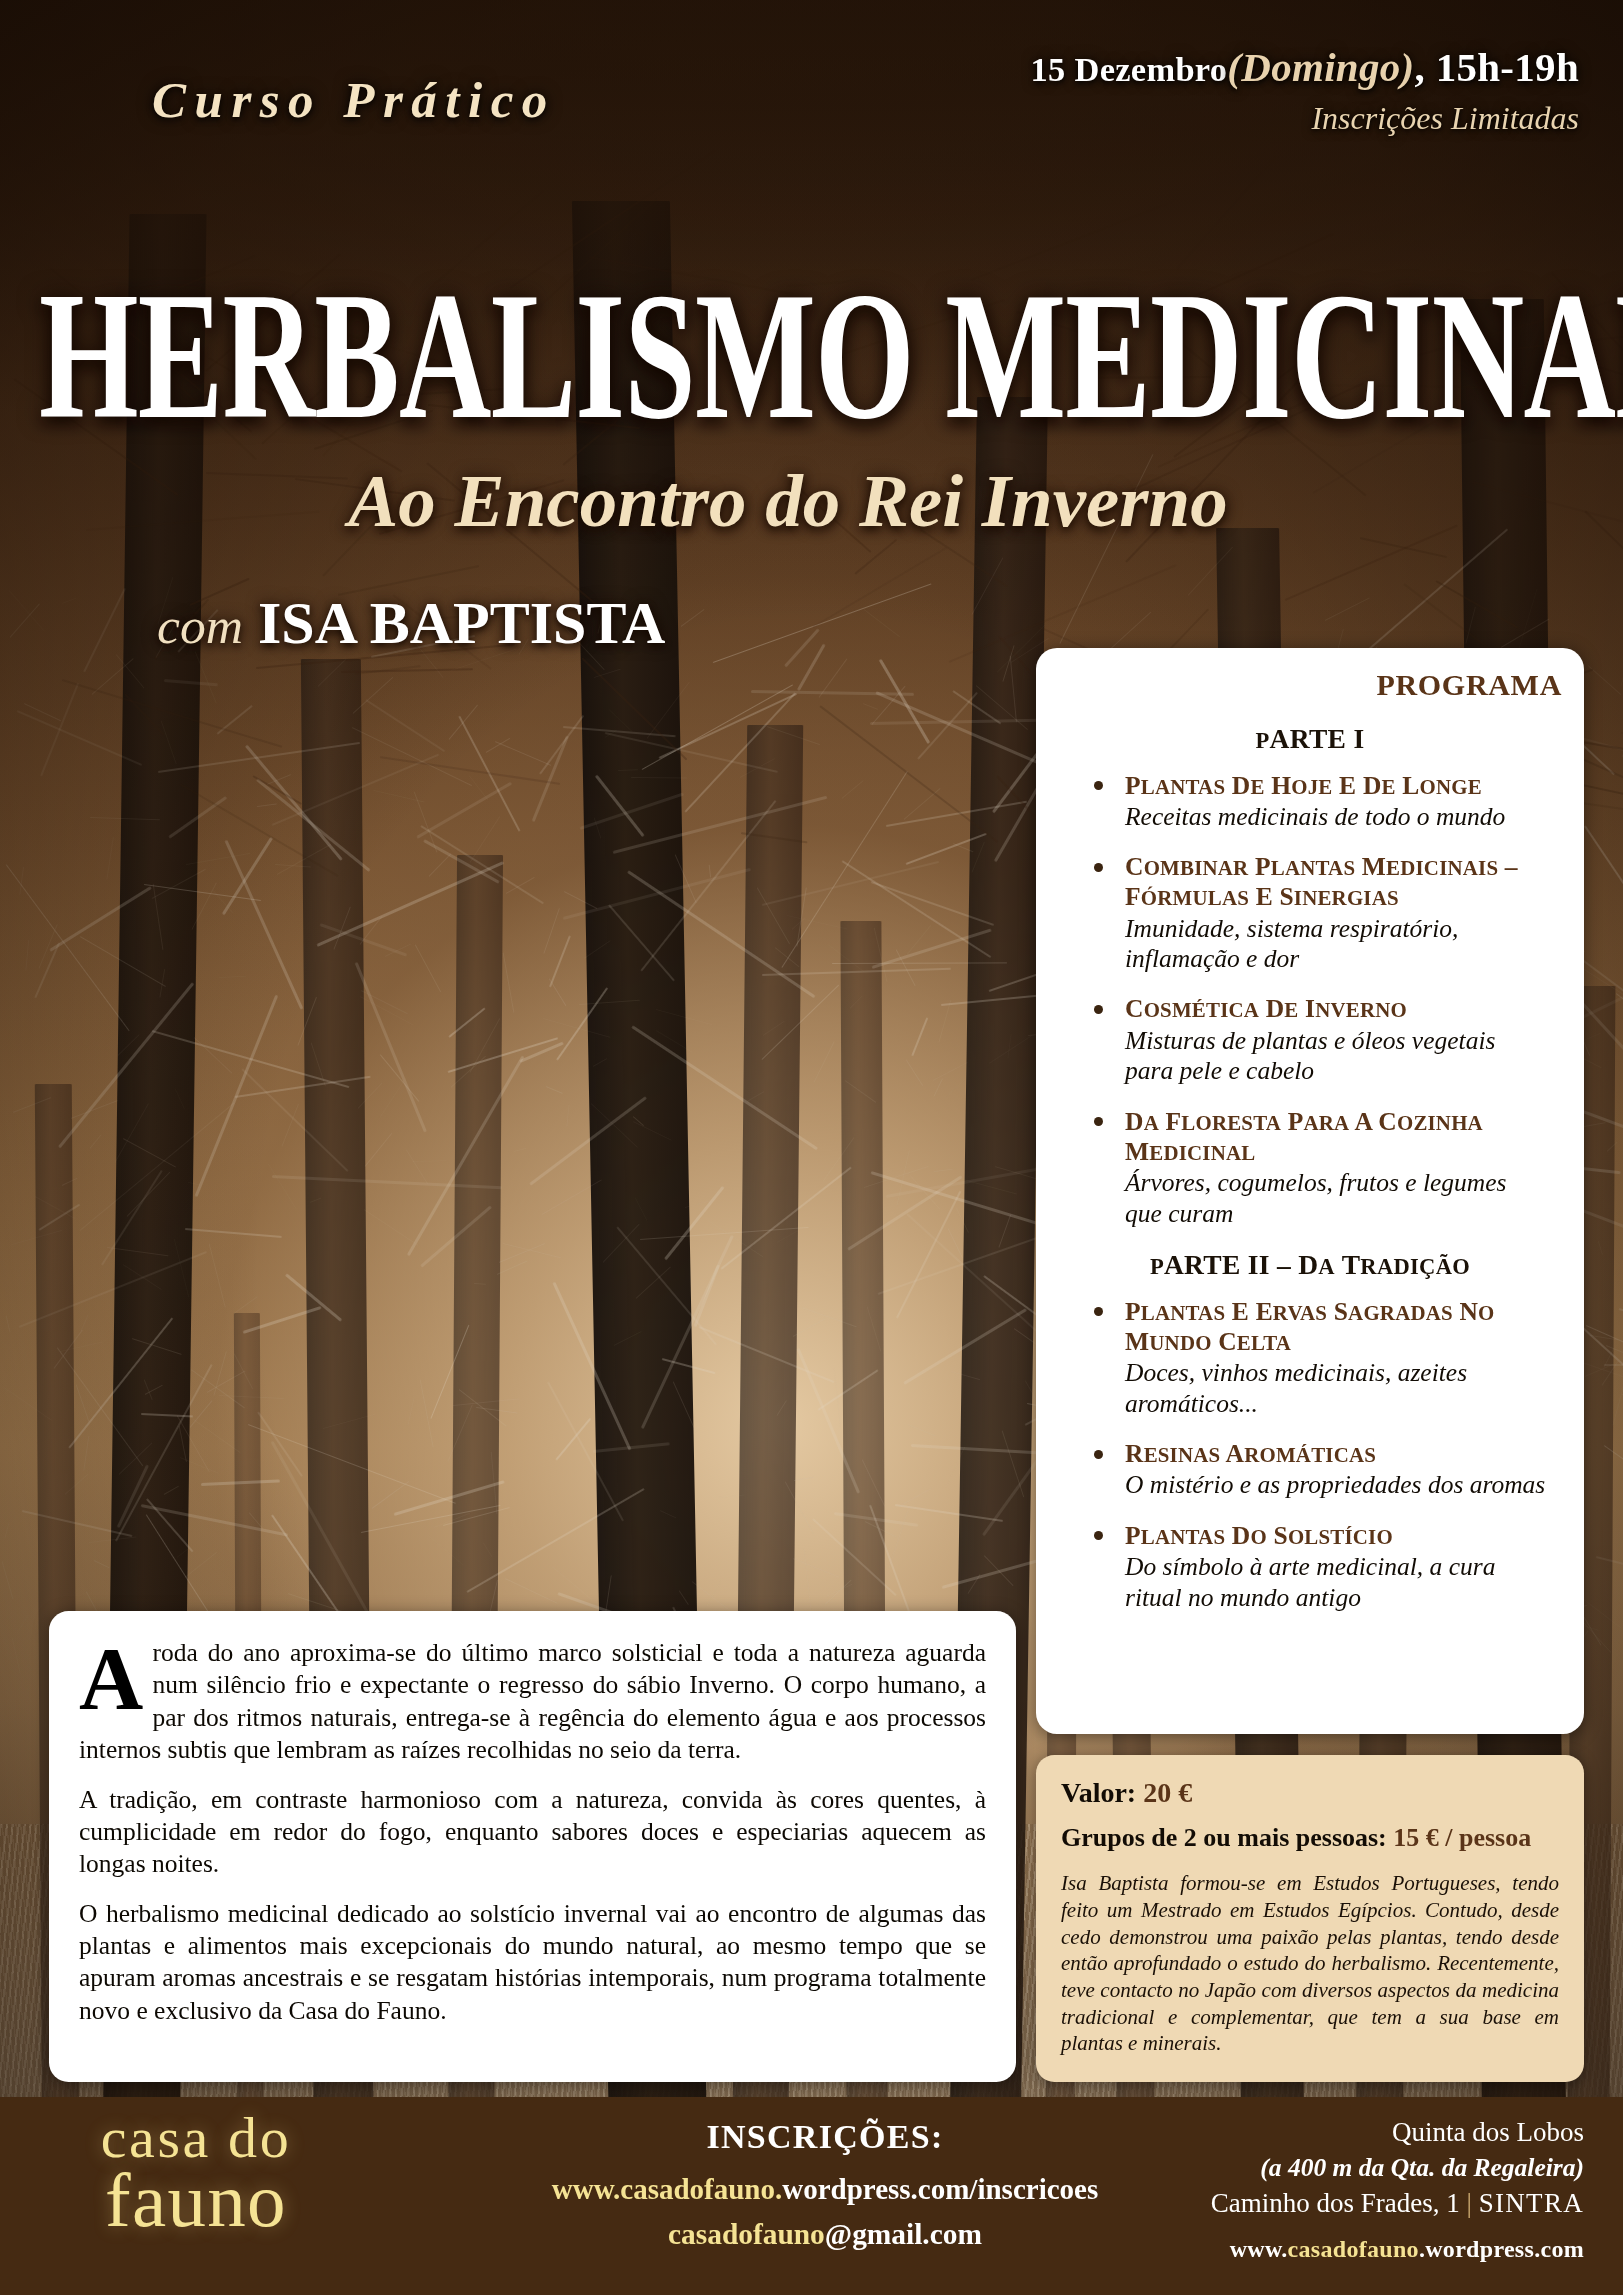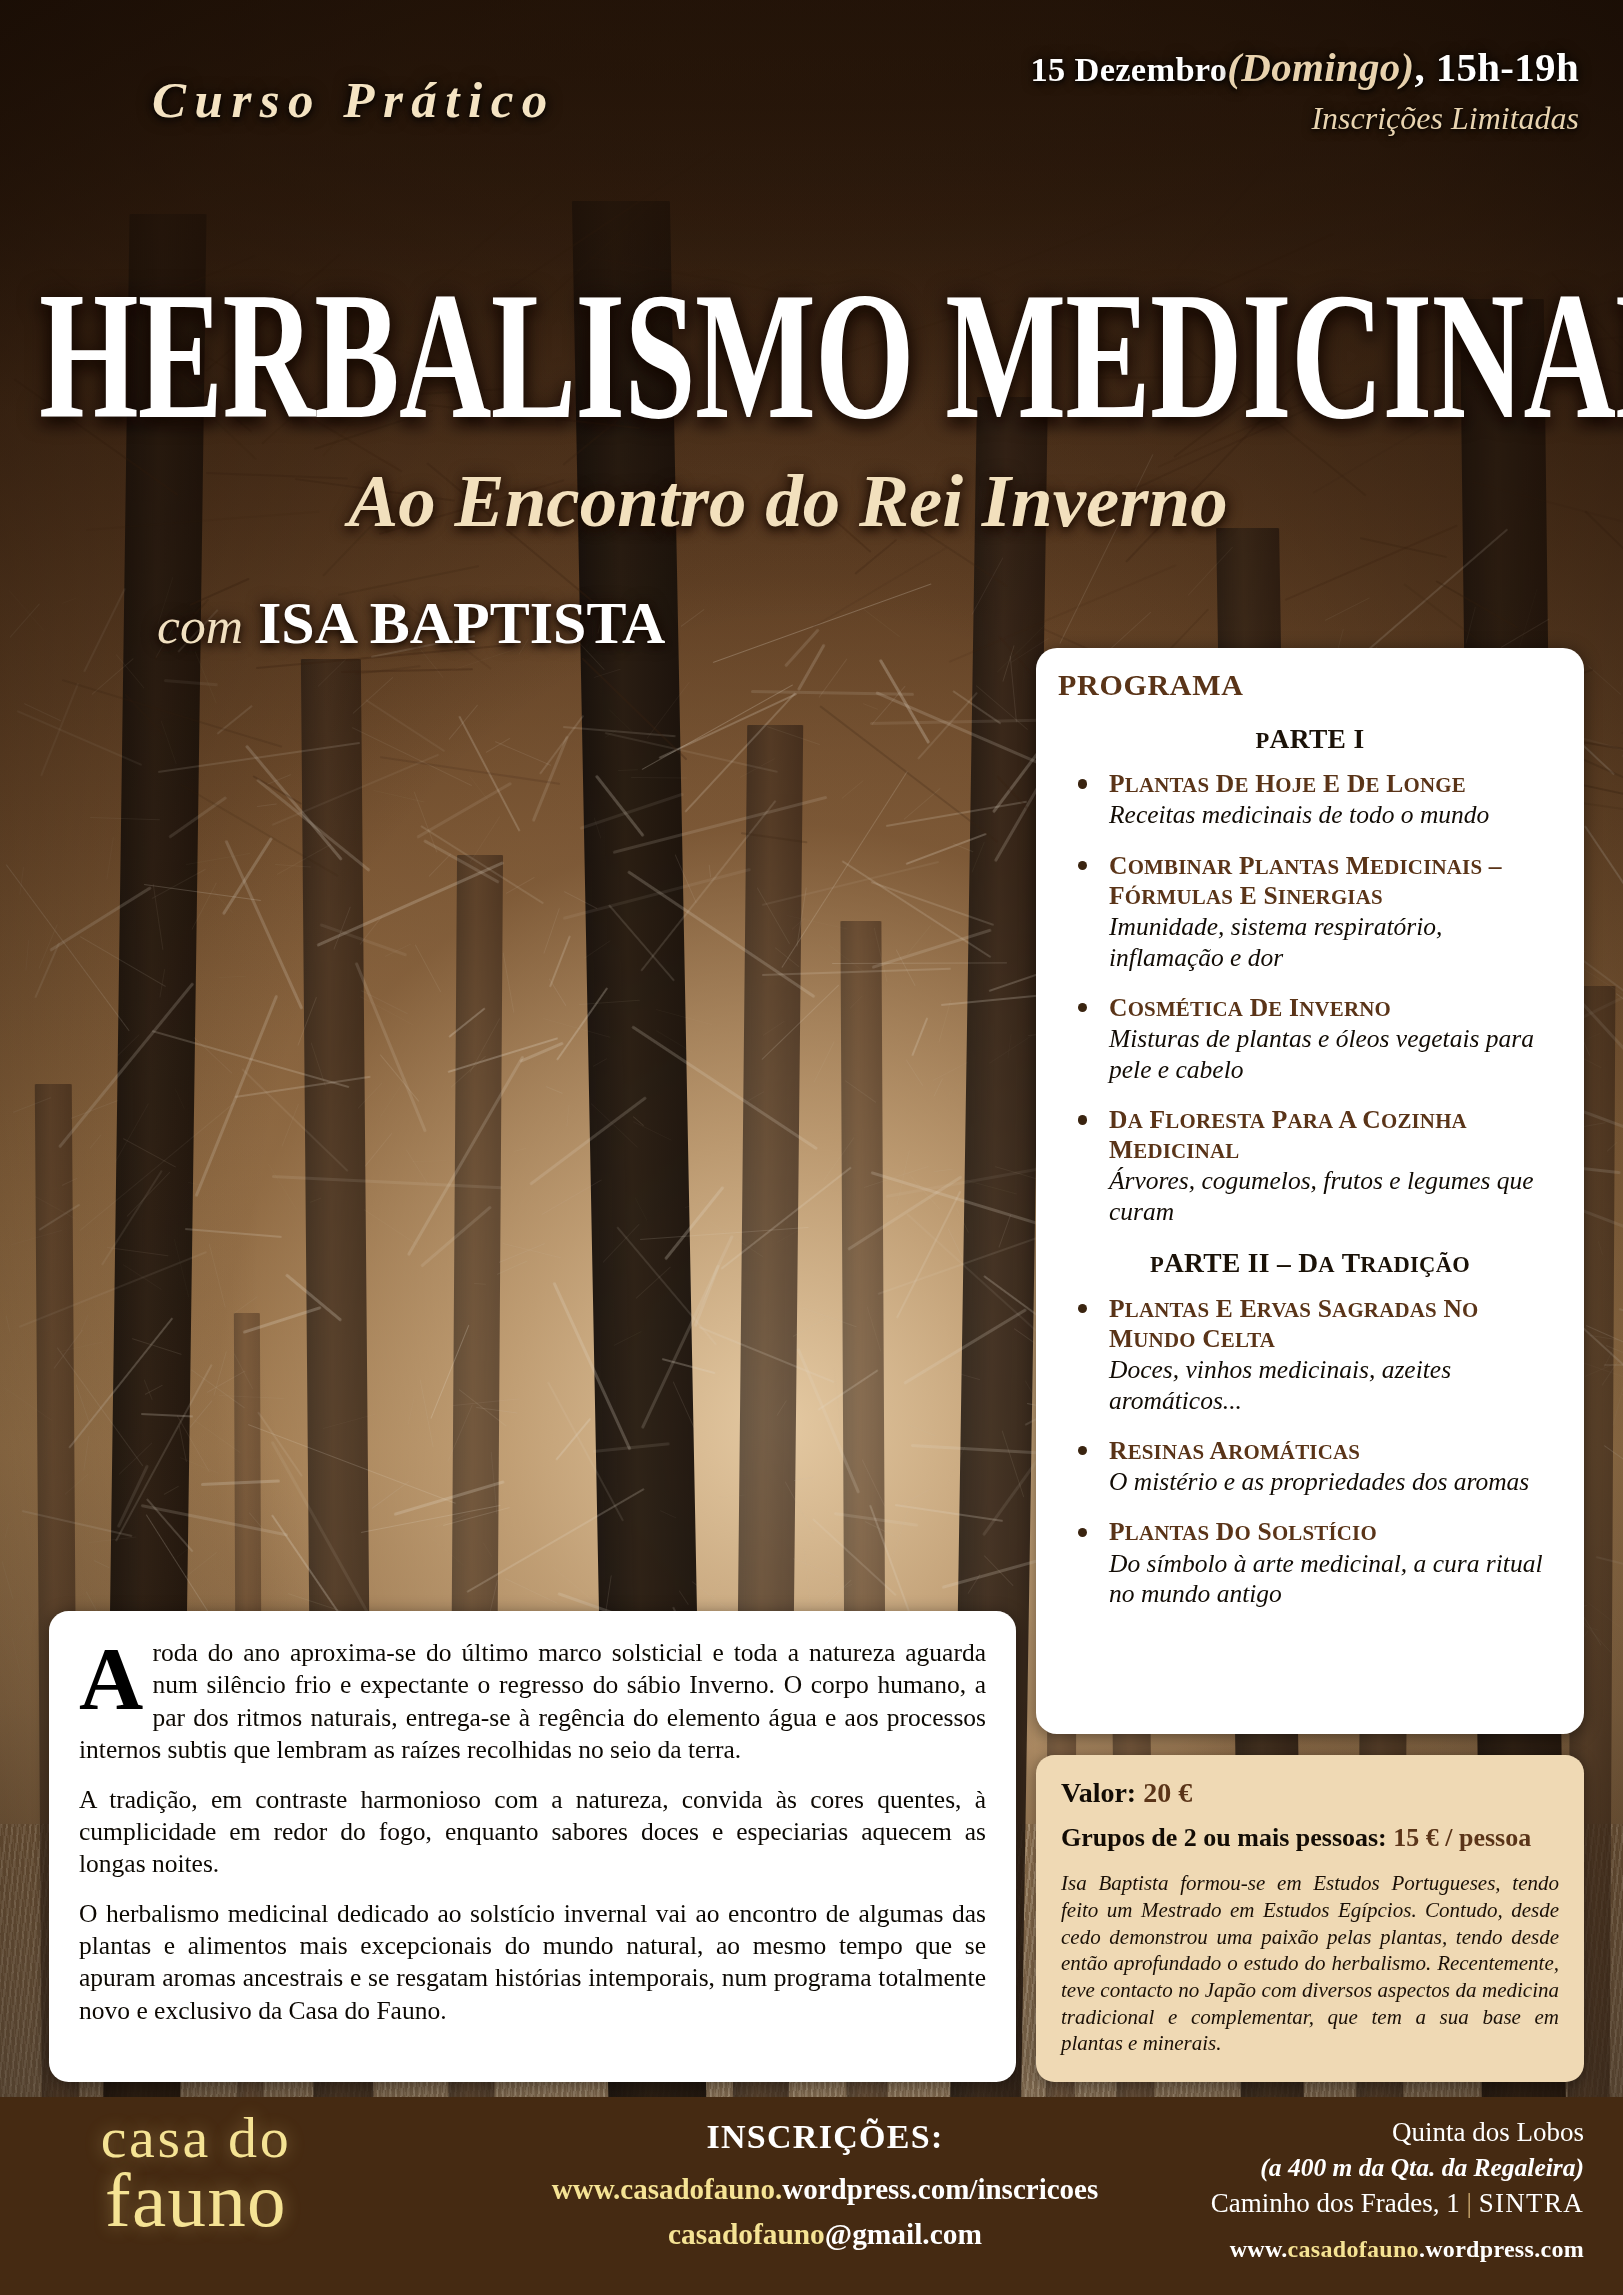--- a/index.html
+++ b/index.html
@@ -77,29 +77,29 @@
   }
   .author .com{font-style:italic;font-weight:400;color:#f1e0c0;font-size:0.86em;}
 
   
   .programa{
     position:absolute;left:1036px;top:648px;width:548px;height:1086px;
     background:#ffffff;border-radius:21px;padding:17px 22px 6.5px 22px;
     box-shadow:0 2.6px 17px rgba(0,0,0,.45);
   }
   .prog-title{
-    text-align:left;color:#5a3418;font-weight:700;font-size:30px;letter-spacing:0.7px;
+    text-align:right;color:#5a3418;font-weight:700;font-size:30px;letter-spacing:0.7px;
     margin:2.6px 0 21px 0;
   }
   .part-head{
     text-align:center;color:#1b1208;font-weight:700;font-size:27.5px;letter-spacing:0.3px;
     margin:3.9px 0 14.4px 0;
   }
   .part-head .sm{font-size:.82em;}
-  .bullets{list-style:none;margin:0;padding:0;}
+  .bullets{list-style:none;margin:16px;padding:0;}
   .bullets li{position:relative;padding-left:51px;margin-bottom:19.6px;}
   .bullets li .dot{position:absolute;left:19.6px;top:10.5px;width:9.2px;height:9.2px;border-radius:50%;background:#3a2410;}
   .b-title{color:#5a3418;font-weight:700;font-size:25.5px;line-height:1.18;letter-spacing:0.2px;}
   .b-title .sm{font-size:.82em;}
   .b-sub{color:#120c05;font-style:italic;font-size:25.5px;line-height:1.2;margin-top:1.3px;}
 
   
   .pricebox{
     position:absolute;left:1036px;top:1755px;width:548px;height:327px;
     background:#efd9b4;border-radius:18.3px;padding:22px 25px;

